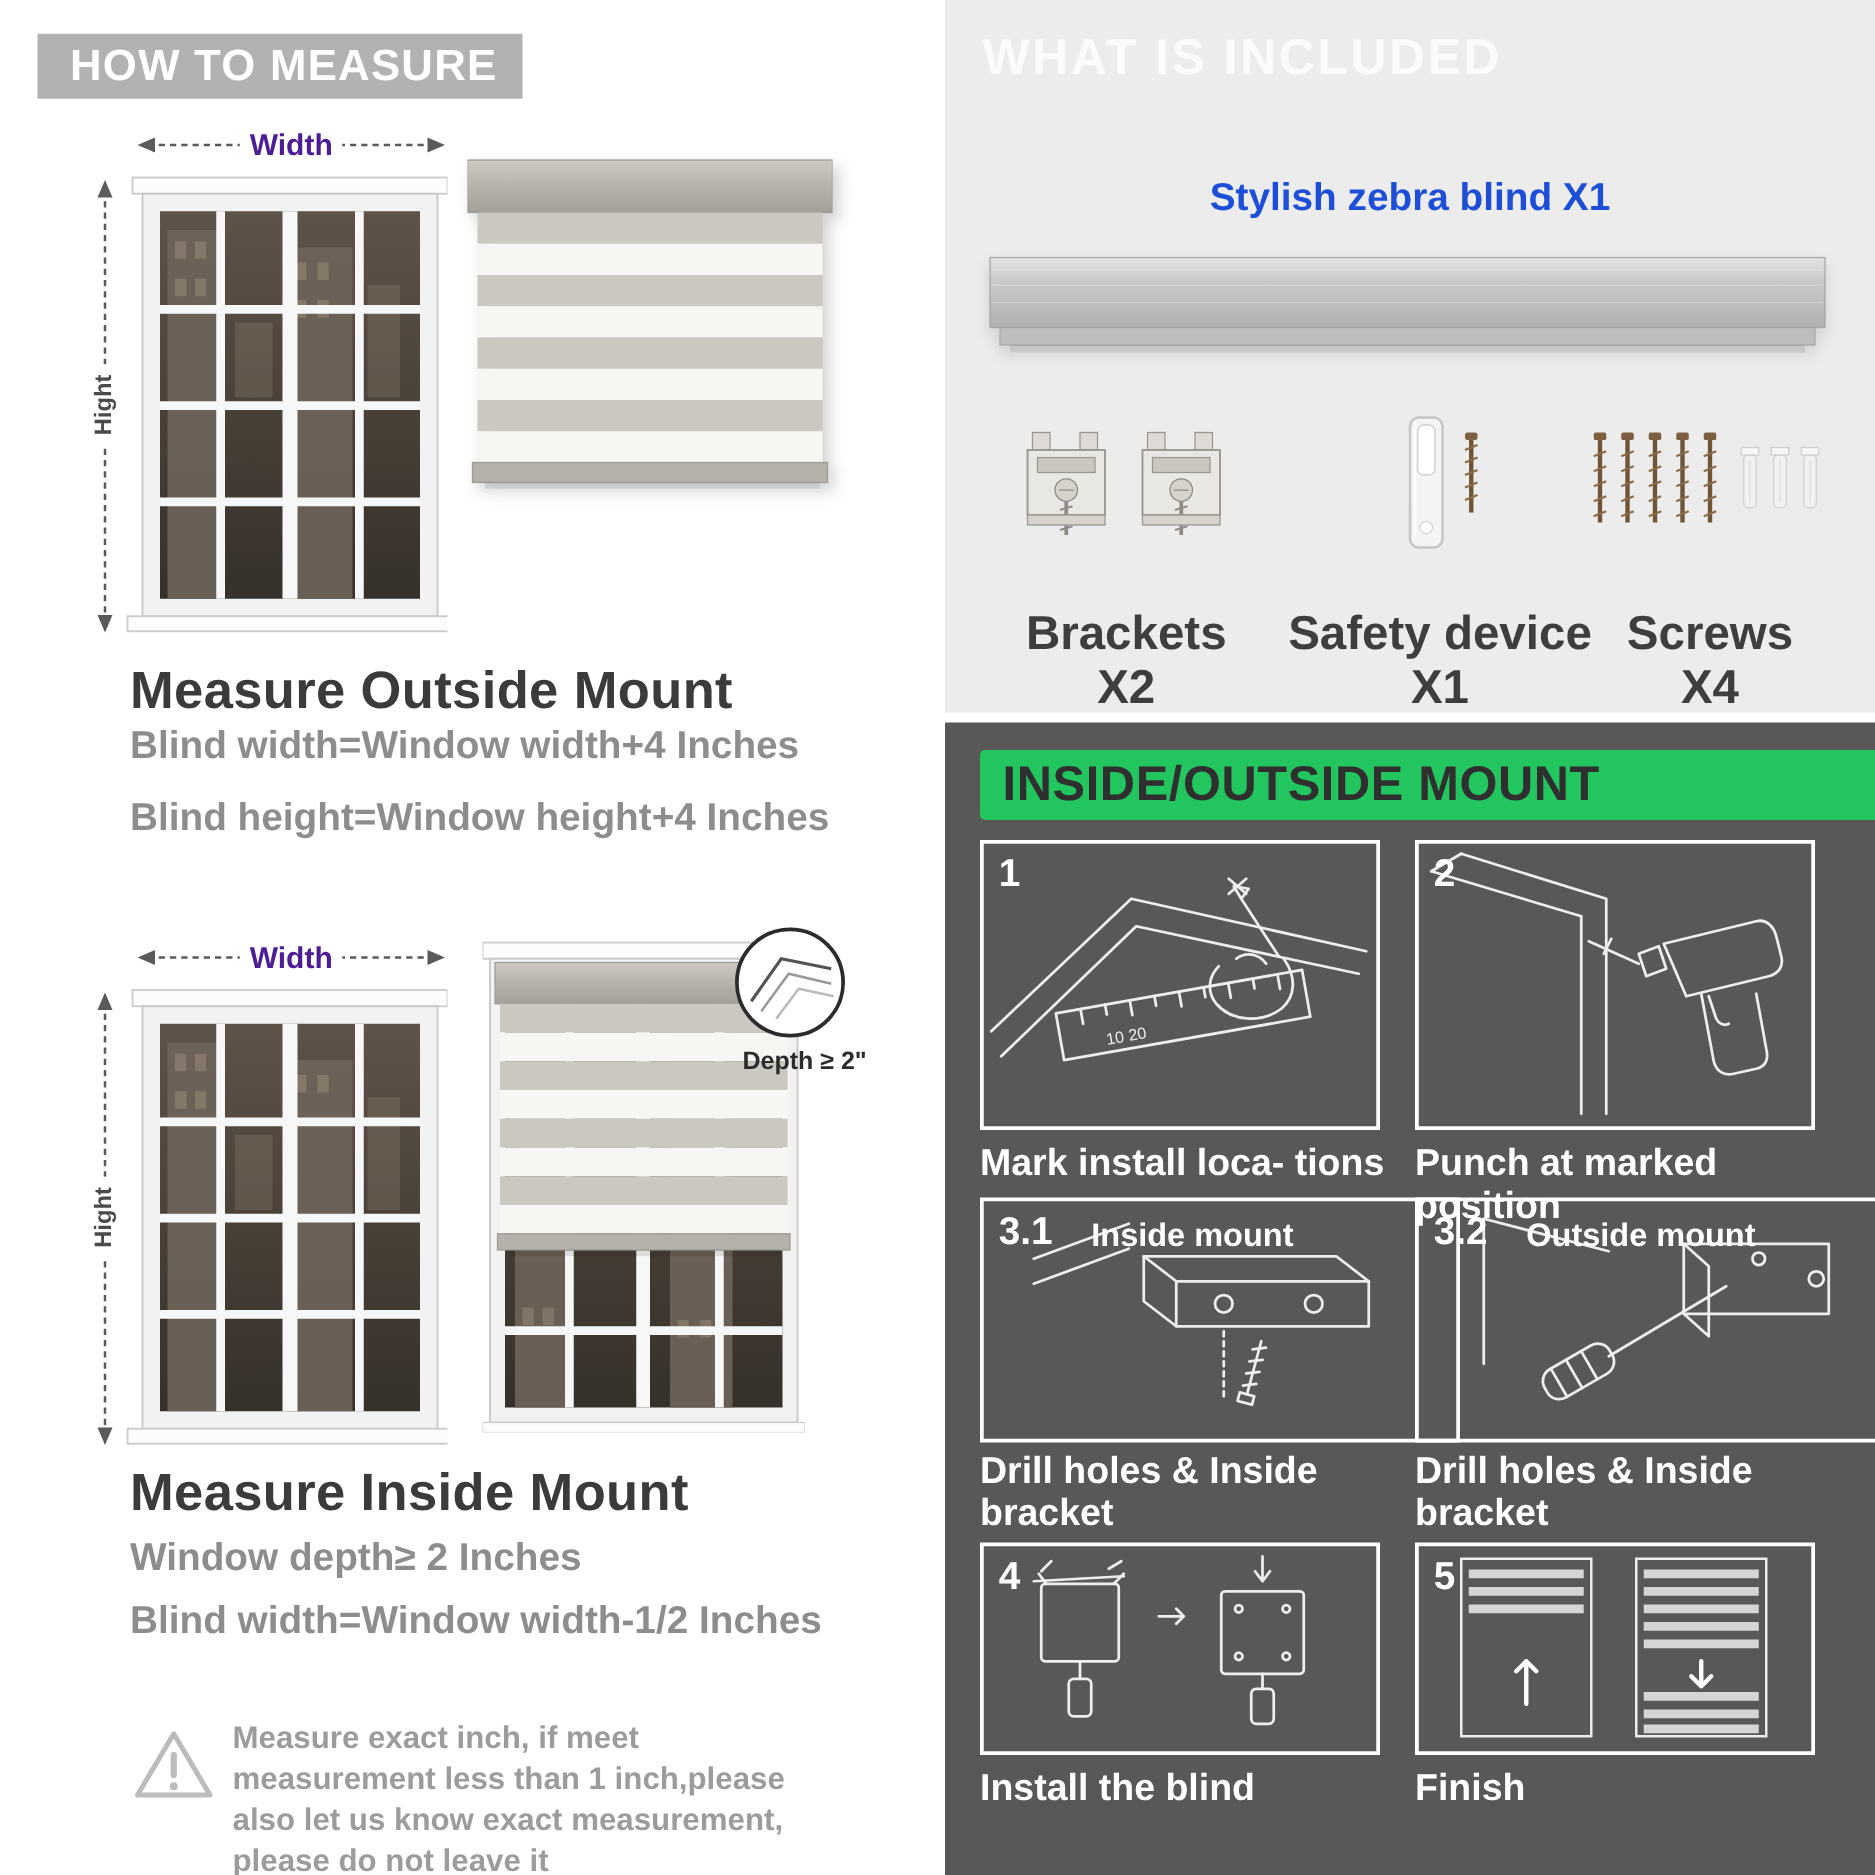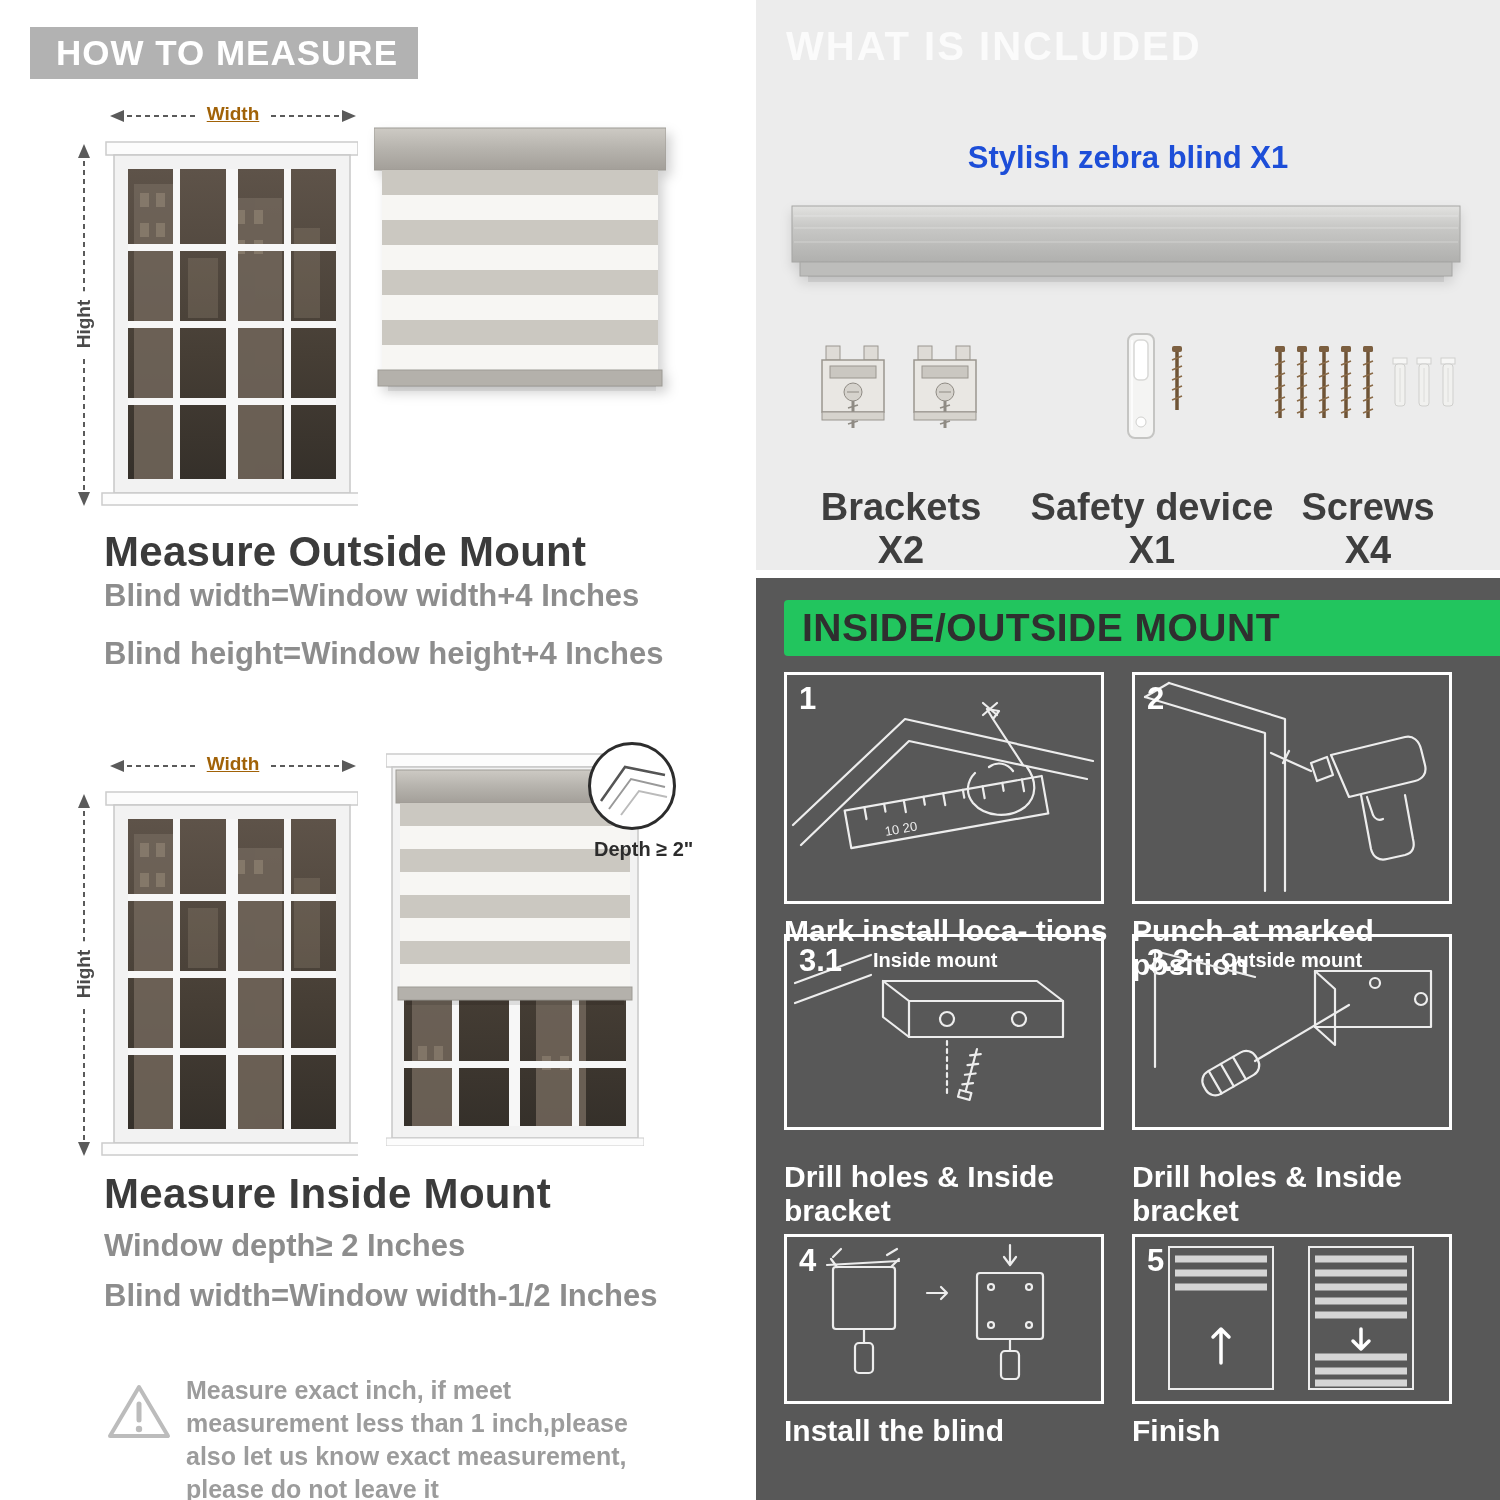--- a/index.html
+++ b/index.html
@@ -7,21 +7,21 @@
   body { position:relative; background:#ffffff; font-family:"Liberation Sans", sans-serif; overflow:hidden; }
   .abs { position:absolute; }
 
   
   #leftPanel { left:0; top:0; width:750px; height:1500px; background:#fff; }
   #howto { left:30px; top:27px; width:388px; height:52px; background:#b2b2b2; border-radius:0;
            color:#fff; font-size:35px; font-weight:700; line-height:52px; padding-left:26px; letter-spacing:1px; }
   #fig1 { left:68px; top:98px; width:290px; height:415px; }
   #fig2 { left:68px; top:748px; width:290px; height:415px; }
   .win-width-label { position:absolute; left:165px; top:5px; transform:translateX(-50%);
-        background:#fff; padding:0 8px; font-size:19px; font-weight:700; color:#a16207;text-decoration:underline; }
+        background:#fff; padding:0 8px; font-size:24px; font-weight:700; color:#4c1d95; }
   .win-height-label { position:absolute; left:16px; top:226px; transform:translate(-50%,-50%) rotate(-90deg);
         background:#fff; padding:0 8px; font-size:19px; font-weight:700; color:#4a4a4a; }
   #blind1 { left:374px; top:126px; width:292px; height:285px; filter:drop-shadow(5px 6px 6px rgba(0,0,0,0.18)); }
   #blind2 { left:386px; top:746px; width:258px; height:400px; }
   .big-head { font-size:42px; font-weight:700; color:#3b3b3b; letter-spacing:0.3px; }
   .gray-line { font-size:31px; font-weight:700; color:#8d8d8d; }
   #h1 { left:104px; top:528px; } #l1a { left:104px; top:578px; } #l1b { left:104px; top:636px; }
   #depthCircle { left:588px; top:742px; width:88px; height:88px; border:3px solid #2c2c2c; border-radius:50%;
                  background:#fff; z-index:3; overflow:hidden; }
   #depthLabel { left:594px; top:838px; font-size:20px; font-weight:700; color:#2c2c2c; z-index:3; }
@@ -42,24 +42,24 @@
   #safetyLbl   { left:268px; width:256px; }
   #screwsLbl   { left:524px; width:176px; }
 
   
   #rbot { left:756px; top:578px; width:744px; height:922px; background:#585858; }
   #mountHdr { left:28px; top:22px; width:726px; height:56px; background:#22c55e; border-radius:4px;
               font-size:39px; font-weight:700; color:#2f2f2f; line-height:56px; padding-left:18px; letter-spacing:0.5px; }
   .step-panel { position:absolute; border:3px solid #ffffff; }
   .col1 { left:28px; } .col2 { left:376px; }
   .row1 { top:94px;  width:320px; height:232px; }
-  .row2 { top:356px; width:320px; height:196px; }
+  .row2 { top:380px; width:384px; height:196px; }
   .row3 { top:656px; width:320px; height:170px; }
   .step-num { position:absolute; left:12px; top:6px; font-size:31px; font-weight:700; color:#fff; }
-  .step-title { position:absolute; left:86px; top:12px; font-size:20px; font-weight:700; color:#fff; }
+  .step-title { position:absolute; left:86px; top:12px; font-size:26px; font-weight:700; color:#fff; }
   .step-art { position:absolute; left:0; top:0; width:100%; height:100%; }
   .step-caption { position:absolute; font-size:30px; font-weight:700; color:#fff; width:330px; }
   .cap-row1 { top:336px; } .cap-row2 { top:582px; } .cap-row3 { top:836px; }
 </style>
 </head>
 <body>
 
 <div class="abs" id="leftPanel">
 
   <div class="abs" id="howto">HOW TO MEASURE</div>

